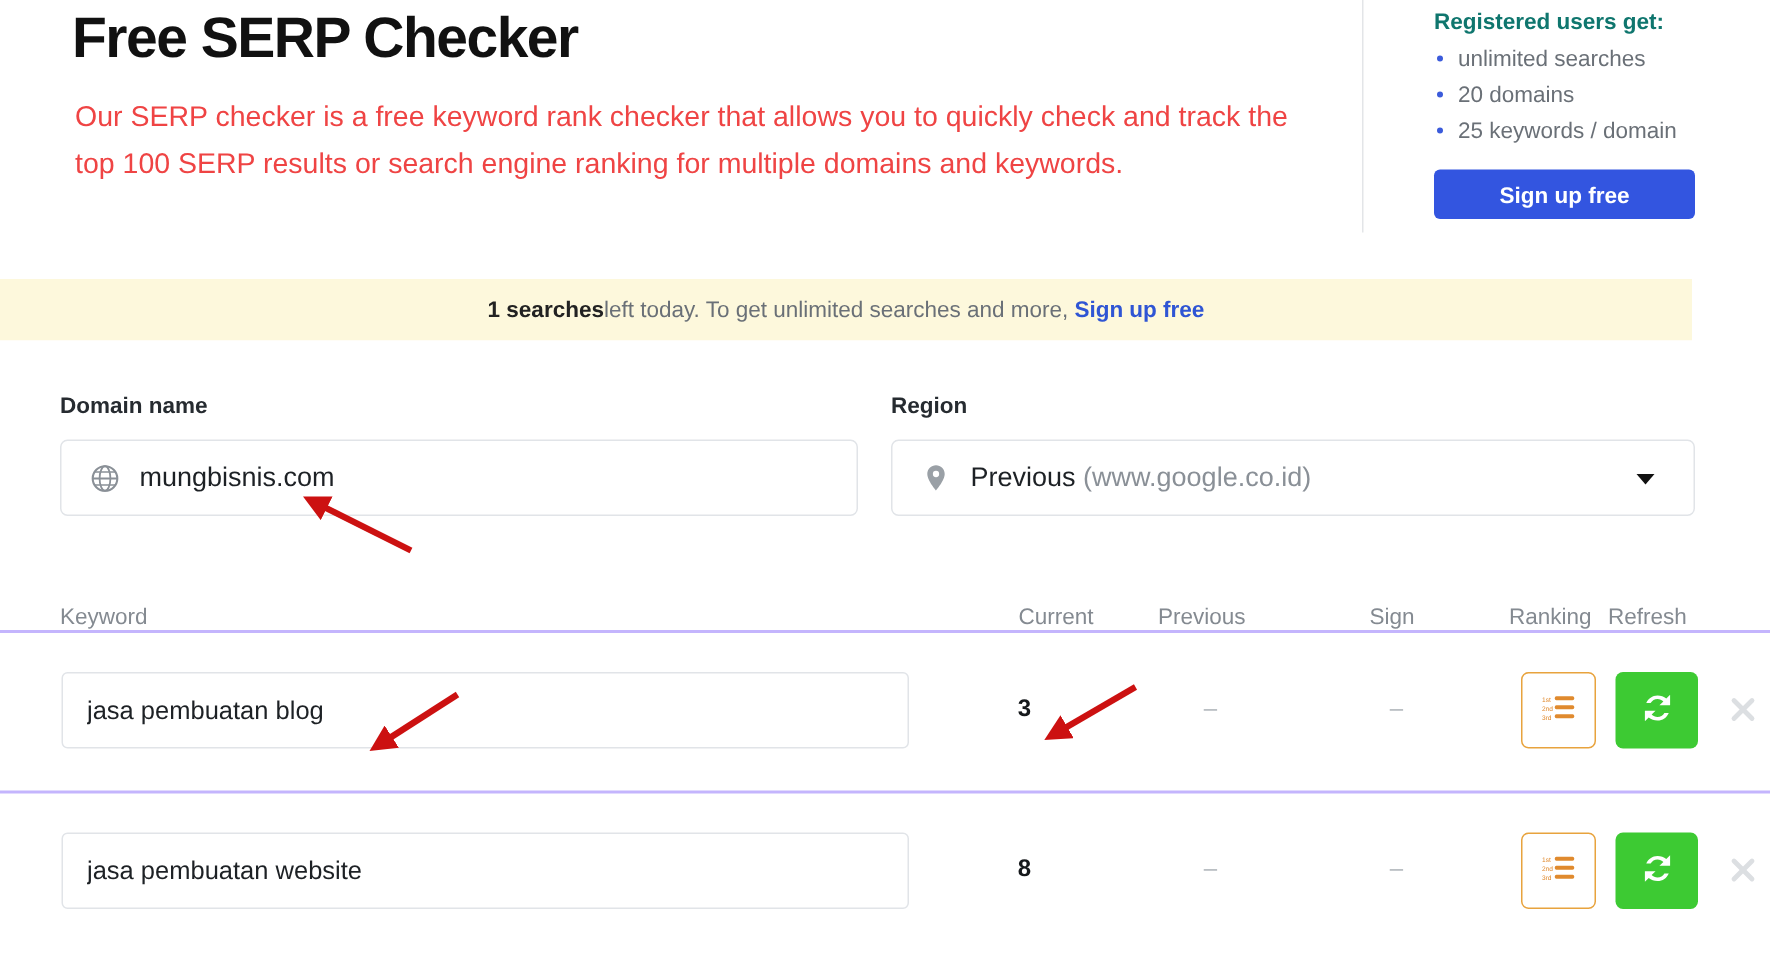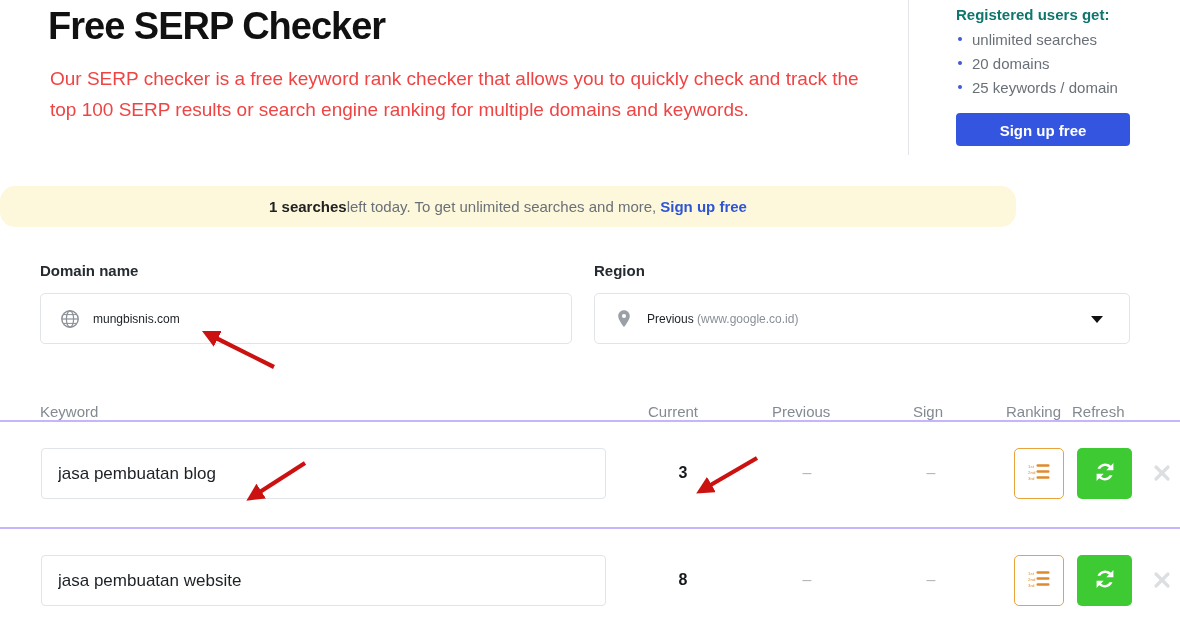--- a/index.html
+++ b/index.html
@@ -105,29 +105,28 @@
     border-radius: 4px;
     cursor: pointer;
     font-family: "Liberation Sans", sans-serif;
   }
 
   
   .banner {
     position: absolute;
     left: 0;
     top: 186px;
-    width: 1016px;
+    width: 1128px;
     height: 41px;
     background: #fdf8dc;
     display: flex;
     align-items: center;
     justify-content: center;
     font-size: 15px;
     color: #6a7077;
-    border-radius: 15px;
   }
   .banner b { color: #222; }
   .banner a {
     color: #2f55d4;
     font-weight: bold;
     text-decoration: none;
     margin-left: 4px;
   }
 
   
@@ -164,21 +163,21 @@
     width: 22px;
     height: 22px;
     margin-left: 18px;
     margin-right: 12px;
     flex: 0 0 auto;
     display: flex;
     align-items: center;
     justify-content: center;
   }
   .box-value {
-    font-size: 12px;
+    font-size: 18px;
     color: #1d2125;
     white-space: nowrap;
   }
   .box-value .muted { color: #8a9097; }
   .caret {
     position: absolute;
     right: 26px;
     top: 50%;
     margin-top: -3px;
     width: 0; height: 0;
@@ -201,21 +200,21 @@
     height: 53px;
   }
   .th {
     position: absolute;
     top: 36px;
     font-size: 15px;
     color: #848a91;
     white-space: nowrap;
   }
   .th-keyword { left: 40px; }
-  .th-current { left: 648px; }
+  .th-current { left: 679px; }
   .th-previous { left: 772px; }
   .th-best { left: 913px; }
   .th-ranking { left: 1006px; }
   .th-refresh { left: 1072px; }
 
   .row {
     position: relative;
     height: 105px;
     border-top: 2px solid #c4b5fd;
   }

